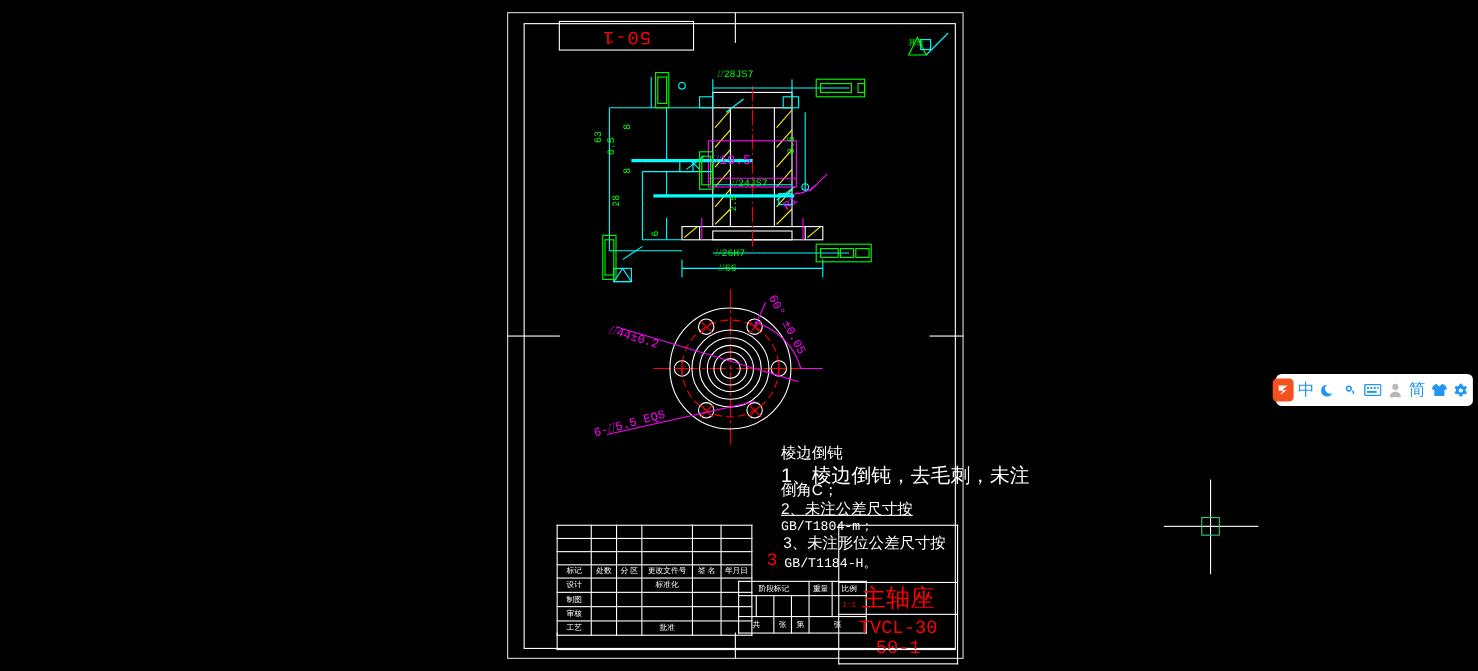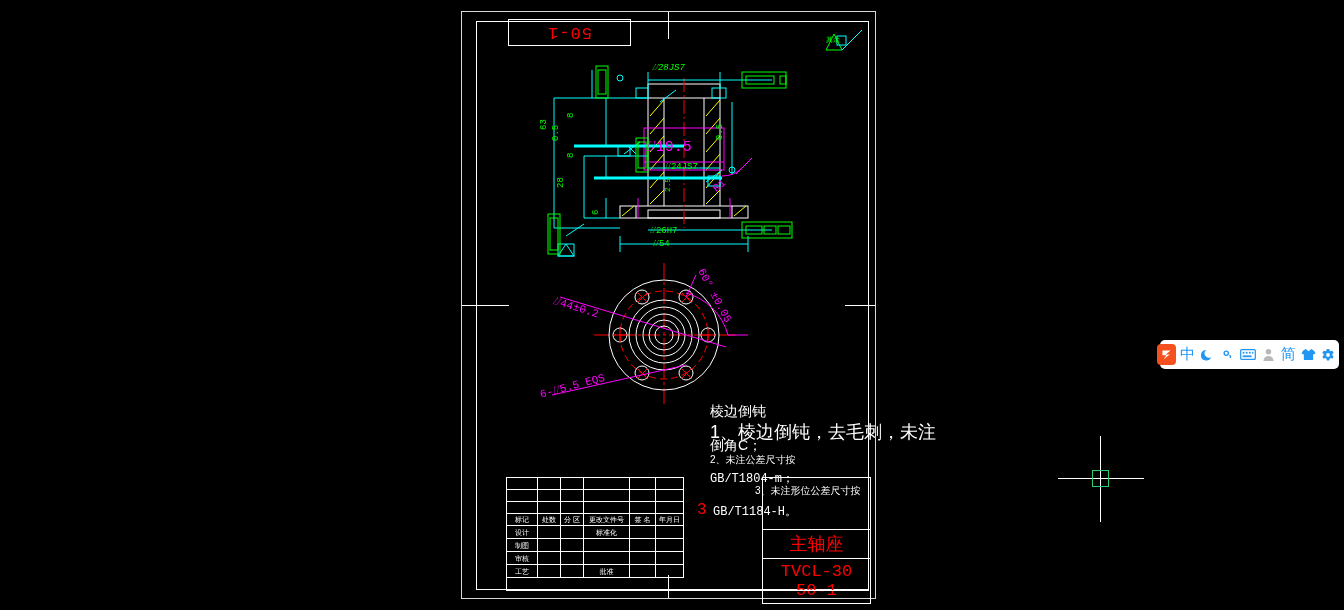--- a/index.html
+++ b/index.html
@@ -188,25 +188,25 @@
       <rect x="206" y="14" width="44" height="16"></rect>
       <rect x="210" y="18" width="28" height="8"></rect>
       <rect x="244" y="18" width="6" height="8"></rect>
       <rect x="206" y="164" width="50" height="16"></rect>
       <rect x="210" y="168" width="16" height="8"></rect>
       <rect x="228" y="168" width="12" height="8"></rect>
       <rect x="242" y="168" width="12" height="8"></rect>
     </g>
   </svg>
 
-  <div class="t gr mono" style="left:652px;top:64px;font-size:9px;font-style:italic;">⌰28JS7</div>
-  <div class="t mg mono" style="left:646px;top:140px;font-size:15px;">⌰19.5</div>
+  <div class="t gr mono" style="left:652px;top:64px;font-size:9px;">⌰28JS7</div>
+  <div class="t mg mono" style="left:646px;top:140px;font-size:12px;">⌰19.5</div>
   <div class="t gr mono" style="left:665px;top:163px;font-size:9px;">⌰24JS7</div>
   <div class="t gr mono" style="left:650px;top:227px;font-size:9px;">⌰26H7</div>
-  <div class="t gr mono" style="left:653px;top:240px;font-size:9px;">⌰54</div>
+  <div class="t gr mono" style="left:653px;top:240px;font-size:9px;">⌰66</div>
 
   <div class="t gr mono" style="left:540px;top:130px;font-size:9px;transform:rotate(-90deg);transform-origin:left top;">63</div>
   <div class="t gr mono" style="left:567px;top:118px;font-size:9px;transform:rotate(-90deg);transform-origin:left top;">8</div>
   <div class="t gr mono" style="left:552px;top:141px;font-size:9px;transform:rotate(-90deg);transform-origin:left top;">0.5</div>
   <div class="t gr mono" style="left:567px;top:158px;font-size:9px;transform:rotate(-90deg);transform-origin:left top;">8</div>
   <div class="t gr mono" style="left:557px;top:188px;font-size:9px;transform:rotate(-90deg);transform-origin:left top;">28</div>
   <div class="t gr mono" style="left:592px;top:215px;font-size:9px;transform:rotate(-90deg);transform-origin:left top;">6</div>
   <div class="t gr mono" style="left:716px;top:140px;font-size:9px;transform:rotate(-90deg);transform-origin:left top;">0.5</div>
   <div class="t gr mono" style="left:664px;top:192px;font-size:8px;transform:rotate(-90deg);transform-origin:left top;">2.5</div>
   <div class="t mg mono" style="left:711px;top:186px;font-size:11px;transform:rotate(-40deg);transform-origin:left top;">R1</div>
@@ -262,23 +262,23 @@
     </g>
   </svg>
 
   <div class="t mg mono" style="left:555px;top:296px;font-size:11px;transform:rotate(17deg);transform-origin:left top;">⌰44±0.2</div>
   <div class="t mg mono" style="left:539px;top:390px;font-size:11px;transform:rotate(-15deg);transform-origin:left top;">6-⌰5.5 EQS</div>
   <div class="t mg mono" style="left:705px;top:267px;font-size:11px;transform:rotate(62deg);transform-origin:left top;">60° ±0.05</div>
 
   <div class="t wh" style="left:710px;top:404px;font-size:14px;">棱边倒钝</div>
   <div class="t wh" style="left:710px;top:423px;font-size:18px;">1、棱边倒钝，去毛刺，未注</div>
   <div class="t wh" style="left:710px;top:438px;font-size:14px;">倒角C；</div>
-  <div class="t wh" style="left:710px;top:455px;font-size:10px;">2、未注公差尺寸按</div>
+  <div class="t wh" style="left:710px;top:455px;font-size:14px;text-decoration:underline;">2、未注公差尺寸按</div>
   <div class="t wh mono" style="left:710px;top:473px;font-size:12px;">GB/T1804-m；</div>
-  <div class="t wh" style="left:755px;top:486px;font-size:10px;">3、未注形位公差尺寸按</div>
+  <div class="t wh" style="left:712px;top:486px;font-size:14px;">3、未注形位公差尺寸按</div>
   <div class="t wh mono" style="left:713px;top:506px;font-size:12px;">GB/T1184-H。</div>
   <div class="t rd mono" style="left:697px;top:502px;font-size:16px;">3</div>
 
   <table class="tbl tb-left">
     <tbody>
         <tr>
       <td style="width:30px;height:11px;"></td>
       <td style="width:22px;"></td>
       <td style="width:22px;"></td>
       <td style="width:45px;"></td>
@@ -337,28 +337,51 @@
       <td style="height:12px;">工艺</td>
       <td></td>
       <td></td>
       <td>批准</td>
       <td></td>
       <td></td>
     </tr>
   </tbody>
     </table>
 
+  <table class="tbl tb-mid">
+    <tbody>
+        <tr>
+      <td colspan="4" style="width:60px;height:12px;">阶段标记</td>
+      <td style="width:20px;">重量</td>
+      <td style="width:30px;">比例</td>
+    </tr>
+    <tr>
+      <td style="width:15px;height:18px;"></td>
+      <td style="width:15px;"></td>
+      <td style="width:15px;"></td>
+      <td style="width:15px;"></td>
+      <td></td>
+      <td style="color:#ff0000;font-family:'Liberation Mono',monospace;">1:1</td>
+    </tr>
+    <tr>
+      <td colspan="2" style="height:14px;">共</td>
+      <td>张</td>
+      <td>第</td>
+      <td colspan="2">张</td>
+    </tr>
+  </tbody>
+    </table>
 
   <table class="tbl tb-right">
     <tbody>
         <tr>
       <td style="width:107px;height:51px;"></td>
     </tr>
     <tr>
-      <td style="height:28px;color:#ff0000;font-size:18px;">主轴座</td>
+      <td style="height:28px;color:#ff0000;font-size:22px;">主轴座</td>
     </tr>
     <tr>
       <td style="height:42px;padding:1px 0;">
         <div style="color:#ff0000;font-size:17px;font-family:'Liberation Mono',monospace;line-height:19px;">TVCL-30</div>
         <div style="color:#ff0000;font-size:17px;font-family:'Liberation Mono',monospace;line-height:19px;">50-1</div>
       </td>
     </tr>
   </tbody>
     </table>
 

